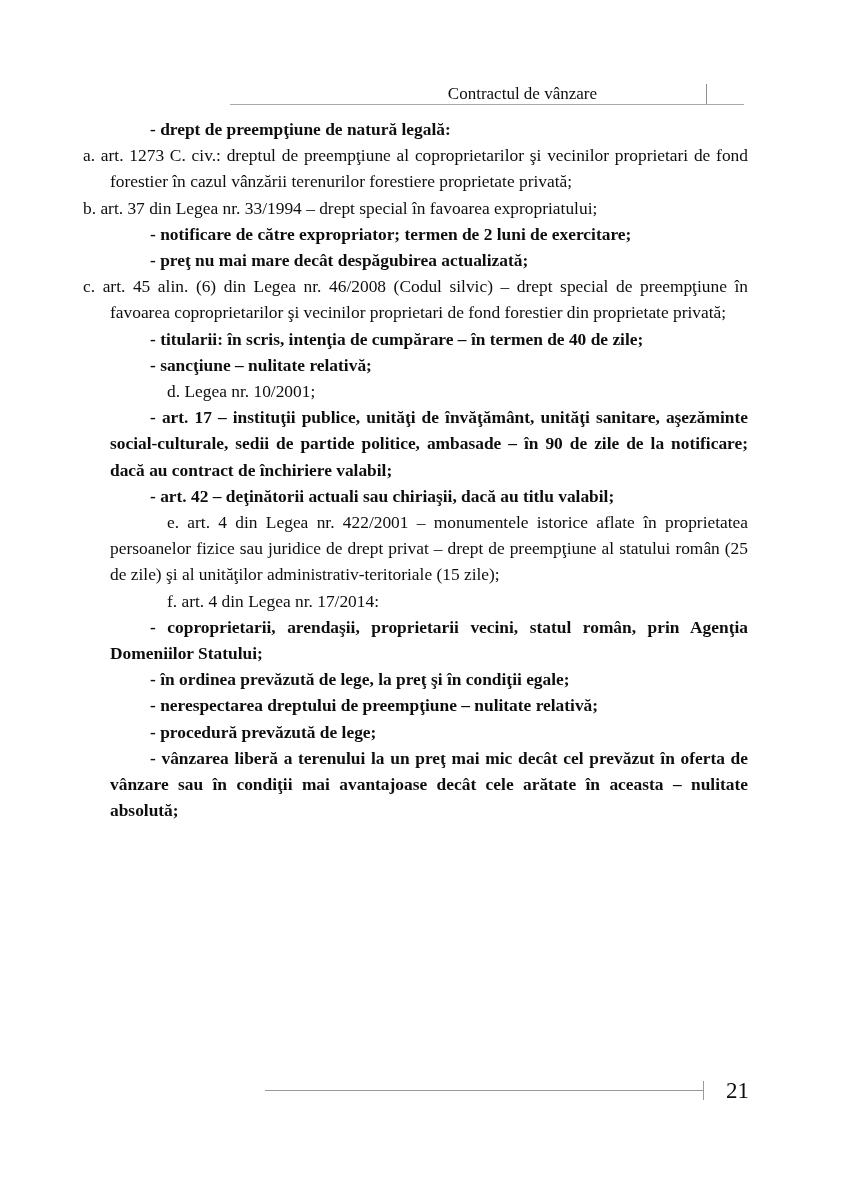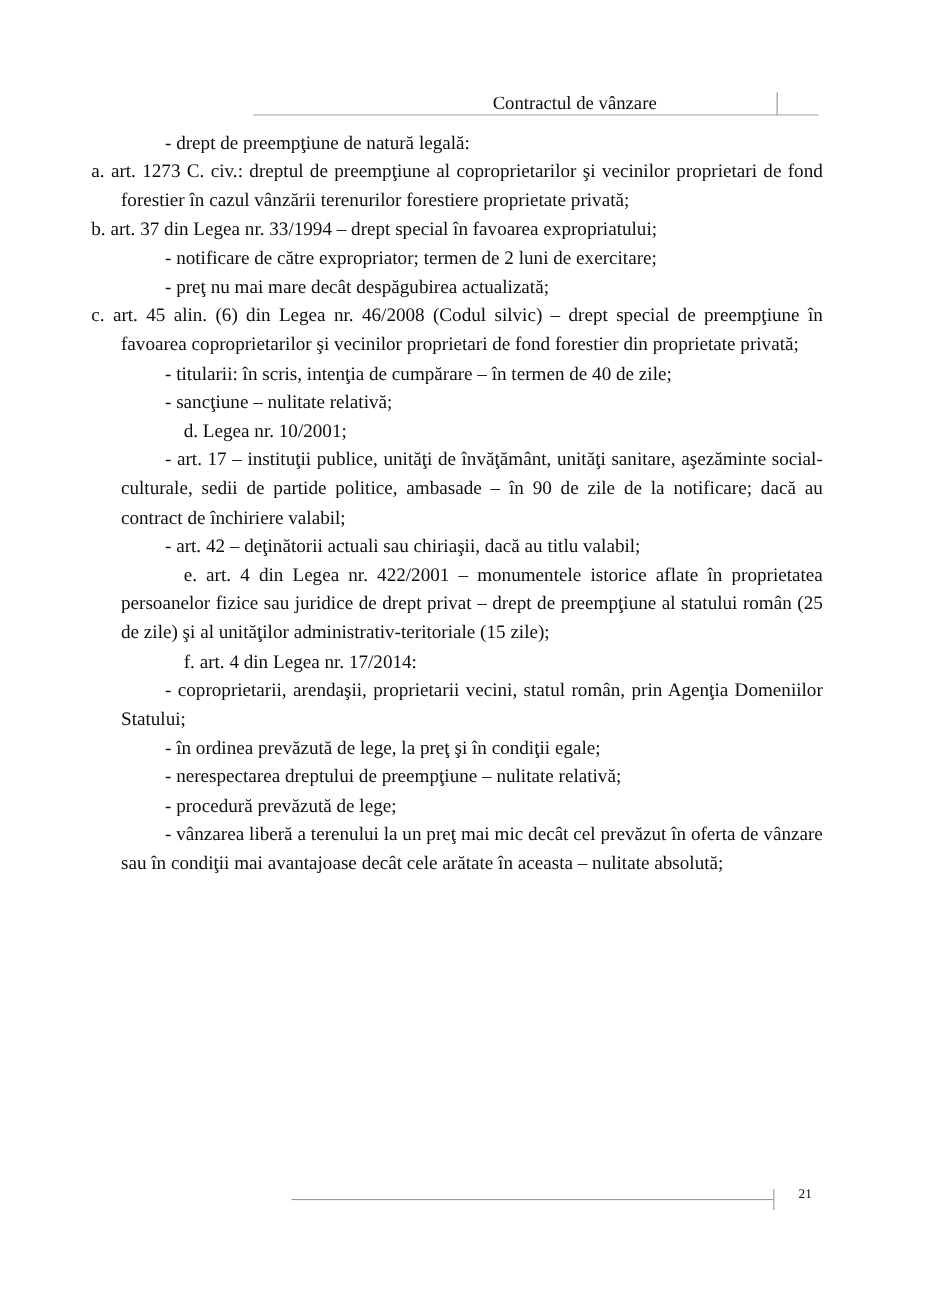--- a/index.html
+++ b/index.html
@@ -40,21 +40,21 @@
   .body-text {
     position: absolute;
     top: 116px;
     left: 110px;
     width: 638px;
     font-size: 17.4px;
     line-height: 26.2px;
     text-align: justify;
   }
   .body-text p { margin: 0; }
-  .p-dash { text-indent: 40px; }
+  .p-dash { text-indent: 40px; font-weight: bold; }
   .p-sub { text-indent: 57px; }
   .p-letter { margin-left: 80px; text-indent: -27px; }
   .footer-rule {
     position: absolute;
     top: 1090px;
     left: 265px;
     width: 438px;
     height: 1px;
     background: #9a9a9a;
   }
@@ -63,21 +63,21 @@
     top: 1081px;
     left: 703px;
     width: 1px;
     height: 19px;
     background: #9a9a9a;
   }
   .page-number {
     position: absolute;
     top: 1078px;
     left: 726px;
-    font-size: 12px;
+    font-size: 23px;
   }
 </style>
 </head>
 <body>
 
 <div class="page">
 
   <div class="header-title">Contractul de vânzare</div>
   <div class="header-vbar"></div>
   <div class="header-rule"></div>

